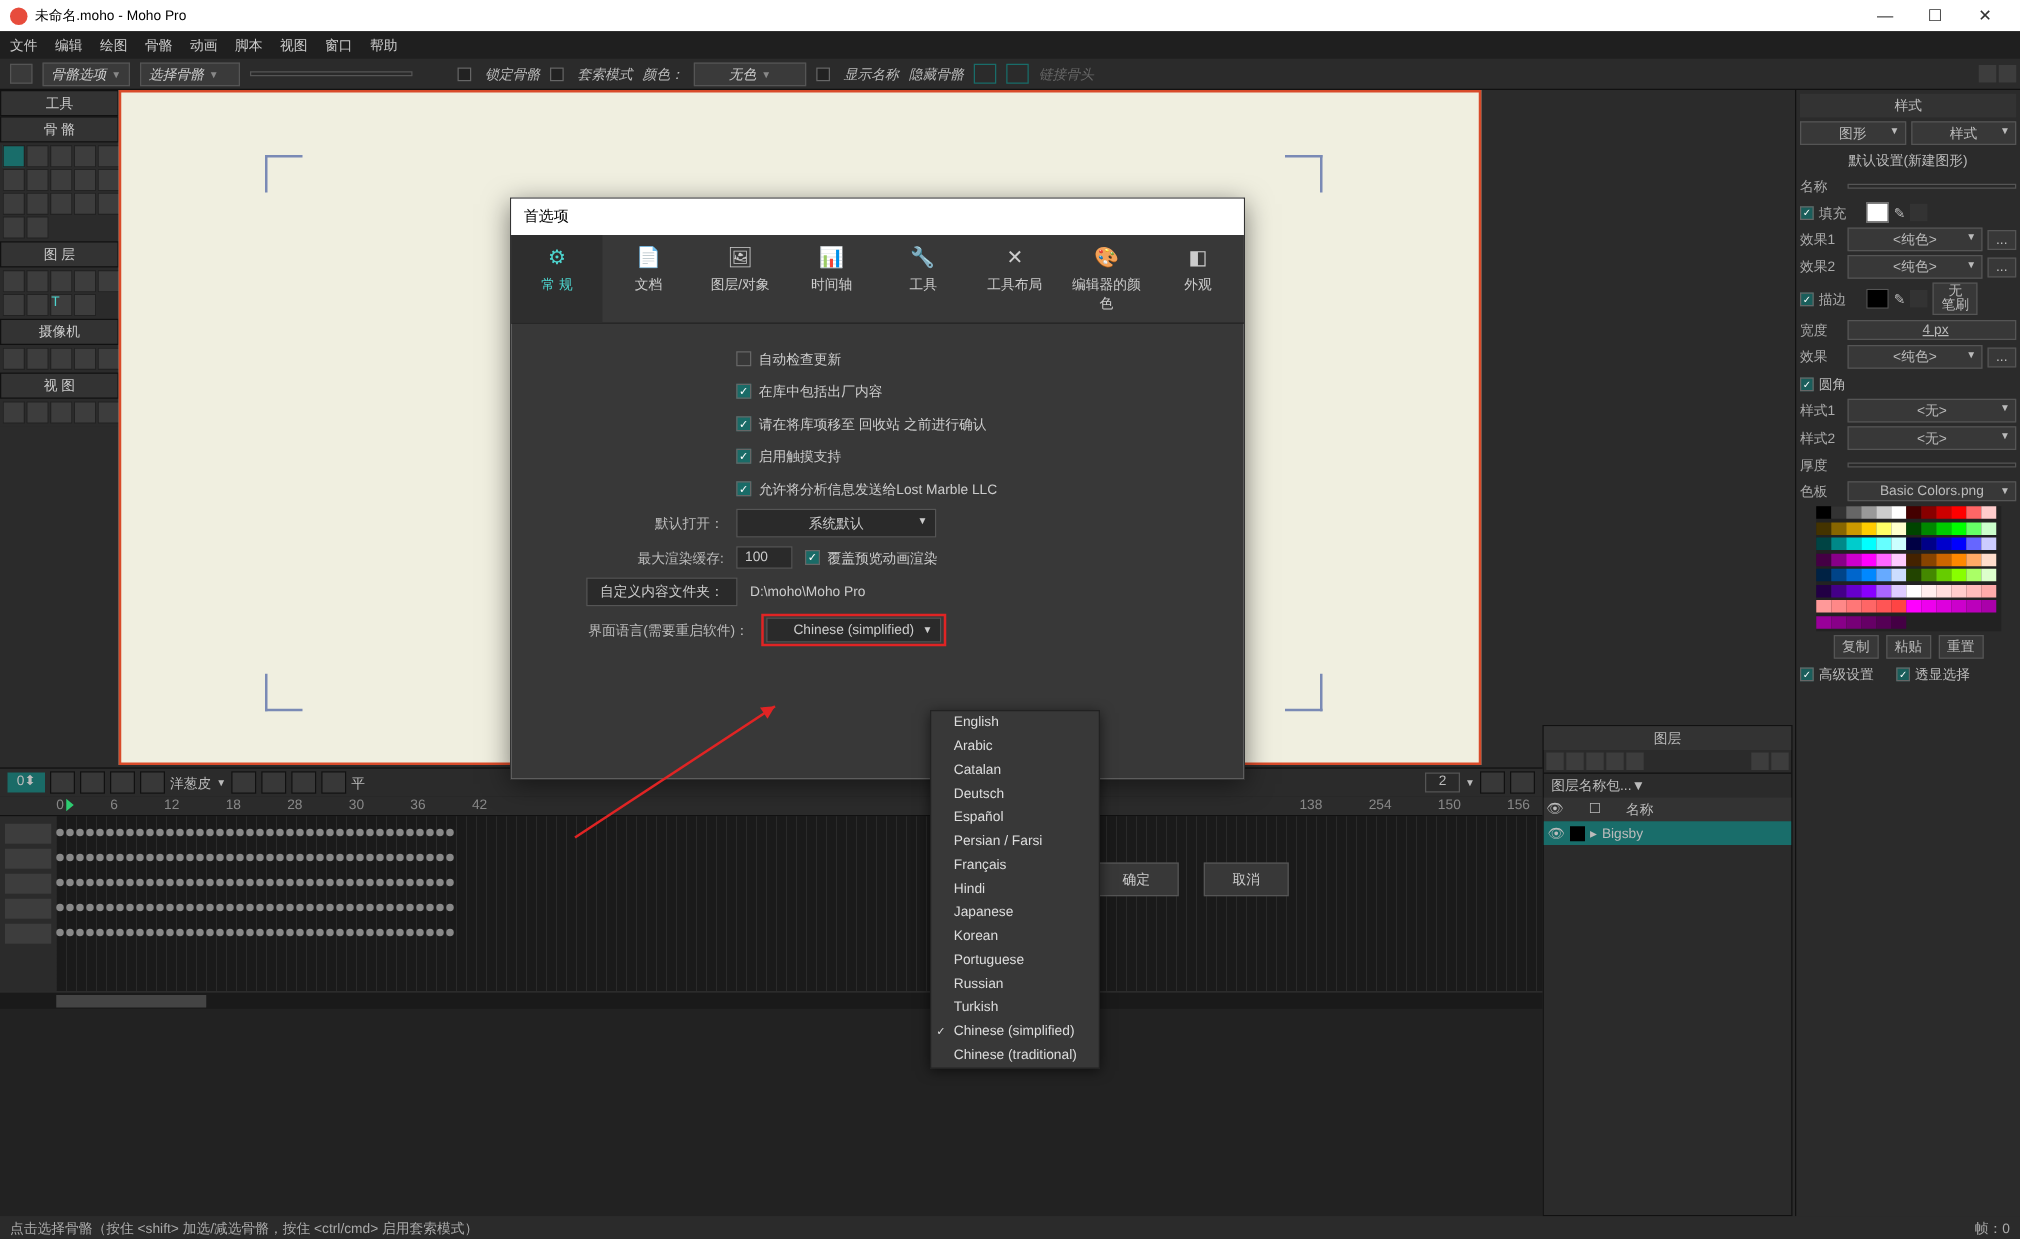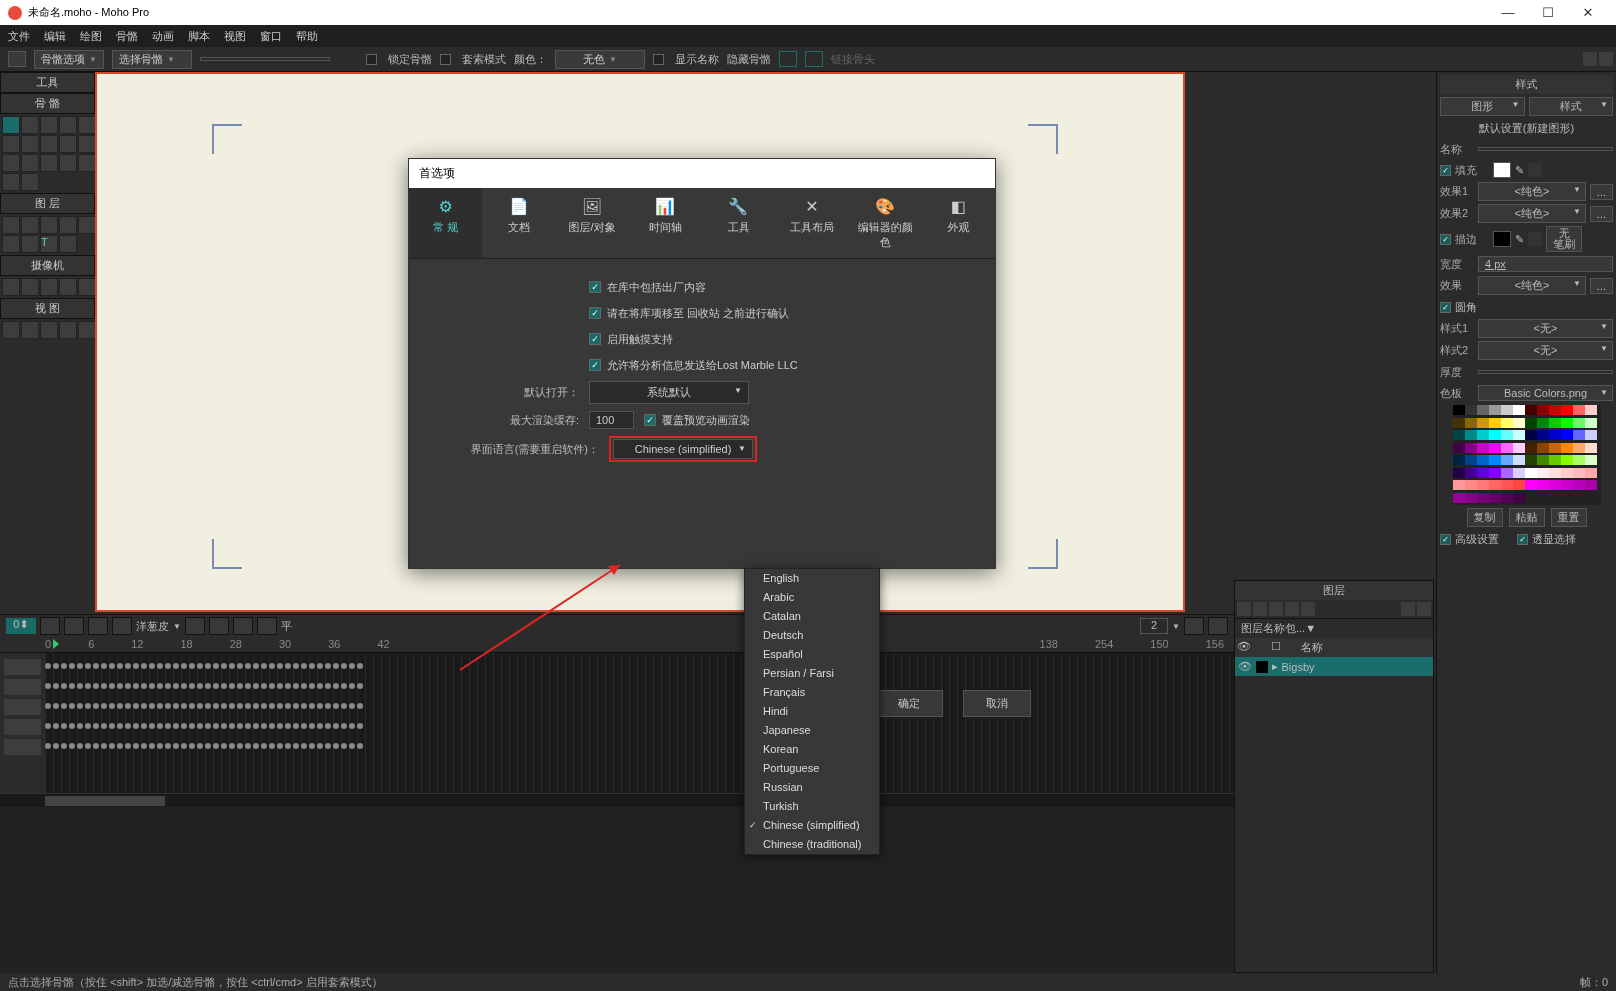--- a/index.html
+++ b/index.html
@@ -3,21 +3,21 @@
 <meta charset="utf-8">
 <style>
 * { margin: 0; padding: 0; box-sizing: border-box; font-family: "Segoe UI", "Microsoft YaHei", sans-serif; font-size: 11px; }
 body { background: #2b2b2b; color: #bbb; width: 1616px; height: 991px; overflow: hidden; position: relative; }
 .title-bar { background: #fff; height: 25px; display: flex; align-items: center; padding: 0 8px; color: #000; }
 .title-bar .logo { width: 14px; height: 14px; background: #e74c3c; border-radius: 50%; margin-right: 6px; }
 .title-bar .spacer { flex: 1; }
 .title-bar .win-btn { width: 40px; text-align: center; font-size: 13px; color: #333; }
 .menu-bar { background: #1f1f1f; height: 22px; display: flex; align-items: center; padding: 0 8px; gap: 14px; color: #ccc; }
 .menu-bar span { cursor: default; }
-.tool-row { background: #2b2b2b; height: 25px; display: flex; align-items: center; padding: 0 8px; gap: 8px; border-bottom: 1px solid #111; }
+.tool-row { background: #2b2b2b; height: 25px; display: flex; align-items: center; padding: 0 8px; gap: 8px; border-bottom: 1px solid #111; font-style: italic; }
 .drop { background: #3a3a3a; border: 1px solid #555; padding: 1px 6px; display: inline-flex; align-items: center; gap: 4px; color: #ccc; }
 .drop .tri { font-size: 8px; color: #888; }
 .ck { width: 11px; height: 11px; border: 1px solid #666; background: #222; display: inline-block; vertical-align: middle; margin-right: 3px; }
 .icon-sm { width: 18px; height: 16px; display: inline-block; }
 .left-panel { position: absolute; left: 0; top: 72px; width: 95px; background: #2b2b2b; }
 .left-panel .section-label { background: #333; text-align: center; padding: 2px 0; color: #ccc; border: 1px solid #111; }
 .left-panel .tool-grid { display: grid; grid-template-columns: repeat(5, 18px); gap: 1px; padding: 2px; }
 .left-panel .tool-grid .t { width: 18px; height: 18px; background: #3d3d3d; border: 1px solid #222; }
 .left-panel .tool-grid .t.on { background: #196d6a; }
 .canvas-wrap { position: absolute; left: 95px; top: 72px; width: 1090px; height: 540px; border: 2px solid #d84b2a; background: #f0efe0; }
@@ -243,21 +243,21 @@
       <span class="ck2">✓</span>
       <span class="lbl">描边</span>
       <div class="sw blk"></div>
       <span>✎</span>
       <div style="width:14px;height:14px;background:#333;"></div>
       <div class="btn-sm" style="white-space:pre;line-height:11px;text-align:center;">无
 笔刷</div>
     </div>
   <div class="row">
       <span class="lbl">宽度</span>
-      <div class="drop2" style="text-align:left;padding-left:6px;text-decoration:underline;">4 px</div>
+      <div class="drop2" style="text-align:center;padding-left:6px;text-decoration:underline;">4 px</div>
     </div>
   <div class="row">
       <span class="lbl">效果</span>
       <div class="drop2"><span>&lt;纯色&gt;</span><span class="tri">▼</span></div>
       <div class="btn-sm">...</div>
     </div>
   <div class="row">
       <span class="ck2">✓</span>
       <span>圆角</span>
     </div>
@@ -729,20 +729,25 @@
           <div>编辑器的颜色</div>
         </div>
         <div class="tab">
           <div class="ticon">◧</div>
           <div>外观</div>
         </div>
       </div>
     <div class="form-area">
       <div class="form-row">
           <span class="flbl"></span>
+          <span class="fck"></span>
+          <span class="ftext">自动检查更新</span>
+        </div>
+      <div class="form-row">
+          <span class="flbl"></span>
           <span class="fck on">✓</span>
           <span class="ftext">在库中包括出厂内容</span>
         </div>
       <div class="form-row">
           <span class="flbl"></span>
           <span class="fck on">✓</span>
           <span class="ftext">请在将库项移至 回收站 之前进行确认</span>
         </div>
       <div class="form-row">
           <span class="flbl"></span>
@@ -757,20 +762,25 @@
       <div class="form-row">
           <span class="flbl">默认打开：</span>
           <div class="fdrop"><span>系统默认</span><span class="tri">▼</span></div>
         </div>
       <div class="form-row">
           <span class="flbl">最大渲染缓存:</span>
           <input class="finput" value="100" style="">
           <span style="width:10px;"></span>
           <span class="fck on">✓</span>
           <span class="ftext">覆盖预览动画渲染</span>
+        </div>
+      <div class="form-row">
+          <span class="fbtn" style="margin-left:30px;">自定义内容文件夹：</span>
+          <span style="width:10px;"></span>
+          <span class="ftext">D:\moho\Moho Pro</span>
         </div>
       <div class="form-row">
           <span class="flbl" style="width:170px;">界面语言(需要重启软件)：</span>
         <span class="highlight-box">
           <div class="fdrop" style="width:140px;"><span>Chinese (simplified)</span><span class="tri">▼</span></div>
         </span>
       </div>
       <div style="height:80px;"></div>
     </div>
   </div>

